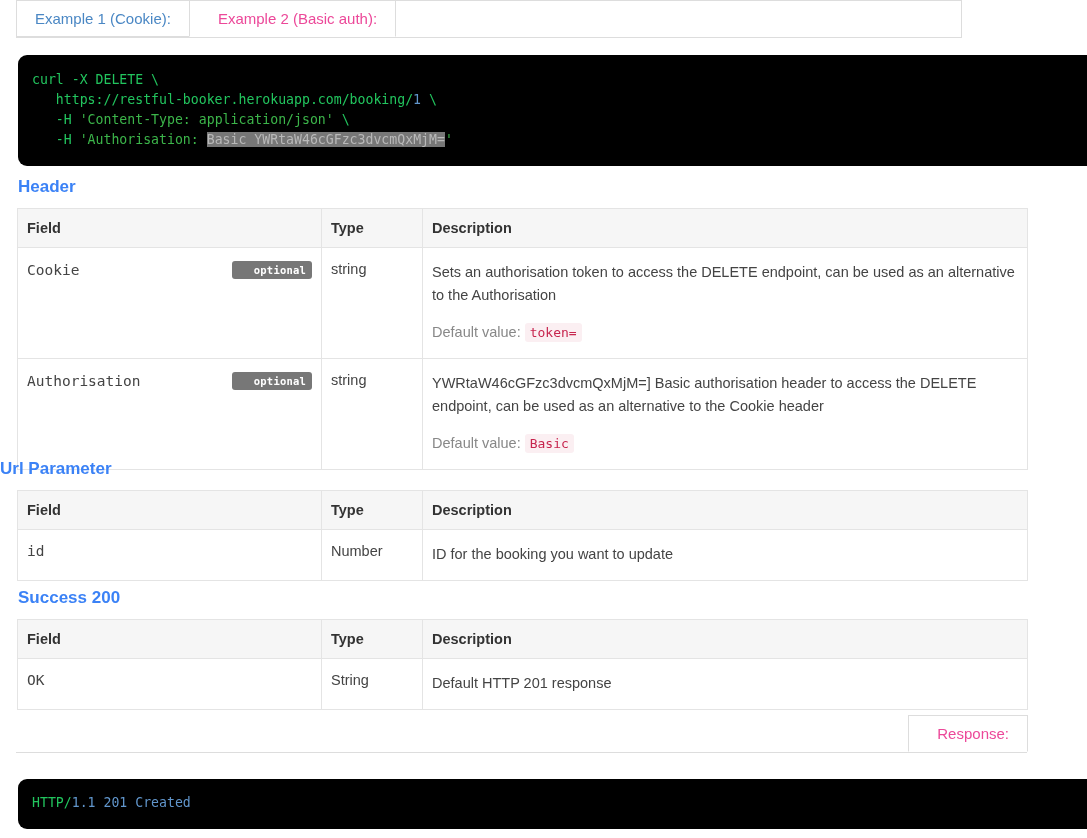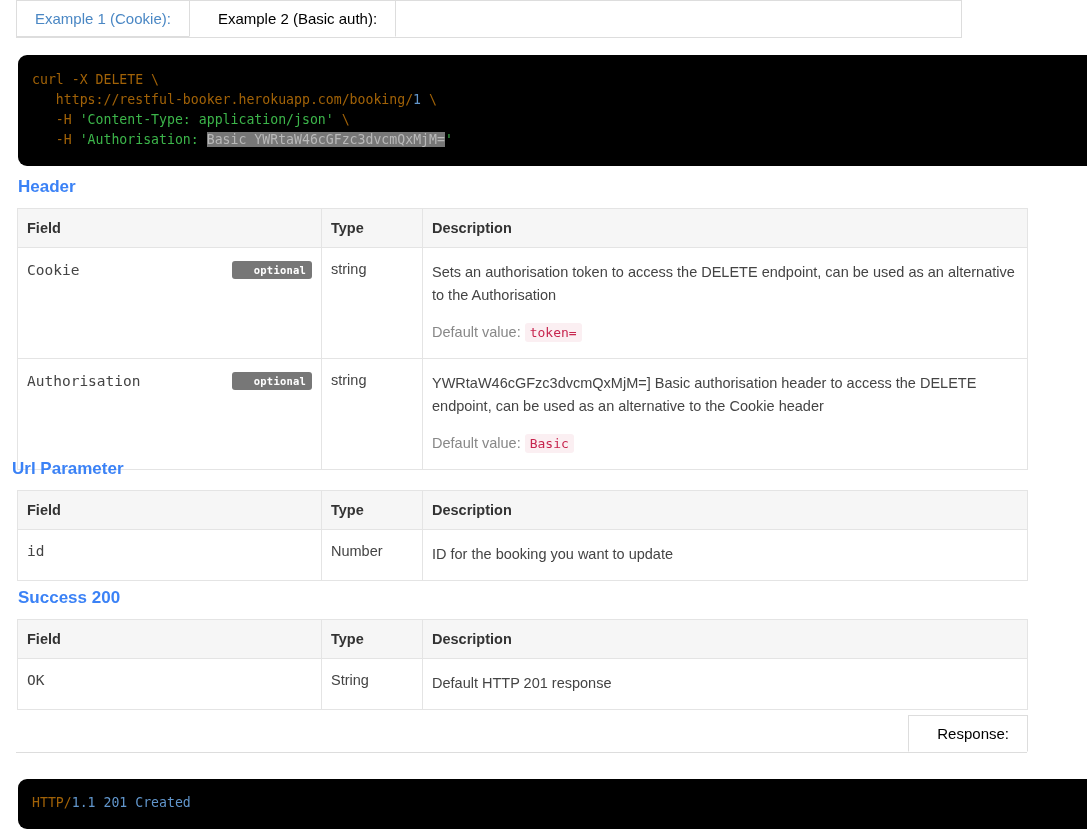--- a/index.html
+++ b/index.html
@@ -31,21 +31,21 @@
     border: 1px solid #dddddd;
     border-bottom: 1px solid #dddddd;
     background: #ffffff;
     color: #4a87c4;
     margin-right: -1px;
     position: relative;
     white-space: nowrap;
     cursor: pointer;
   }
   .tab.active {
-    color: #000000;
+    color: #ec4899;
     border-bottom-color: #ffffff;
     z-index: 2;
     padding-left: 28px;
   }
   .tab-filler {
     flex: 1 1 auto;
     height: 37px;
     border: 1px solid #dddddd;
     border-bottom: none;
     background: #ffffff;
@@ -59,37 +59,37 @@
     border-radius: 9px;
     padding: 15px 18px 16px 14px;
     font-family: "DejaVu Sans Mono", "Liberation Mono", monospace;
     font-size: 13.2px;
     line-height: 20px;
     color: #ffffff;
     white-space: pre;
     overflow: hidden;
   }
   .codeblock.response { padding: 14px 18px 16px 14px; }
-  .tok-plain  { color: #a16207; }
+  .tok-plain  { color: #22c55e; }
   .tok-string { color: #3cb54a; }
   .tok-num    { color: #6196cc; }
   .tok-blue   { color: #6196cc; }
   .tok-hl     { background: #777777; color: #b9b9b9; }
 
   
   h2.section {
     font-size: 17px;
     font-weight: bold;
     color: #3b82f6;
     margin: 0;
     padding: 0;
     line-height: 22px;
   }
   .sec-header  { position: absolute; left: 18px; top: 176px; }
-  .sec-urlparam{ position: absolute; left: 12px; top: 458px; }
+  .sec-urlparam{ position: absolute; left: 0; top: 458px; }
   .sec-success { position: absolute; left: 18px; top: 587px; }
 
   
   table.api {
     border-collapse: collapse;
     width: 1010px;
     table-layout: fixed;
     background: #ffffff;
     border: 1px solid #e4e4e4;
   }

